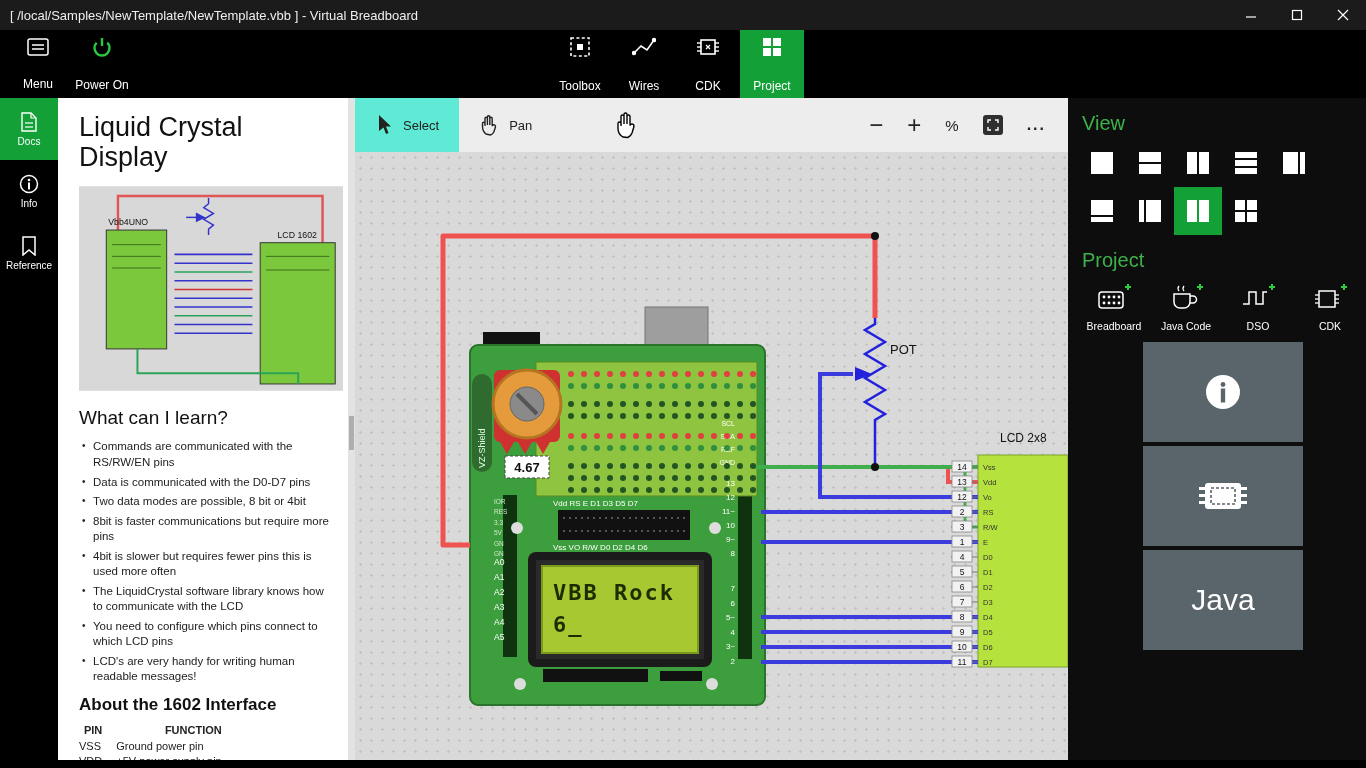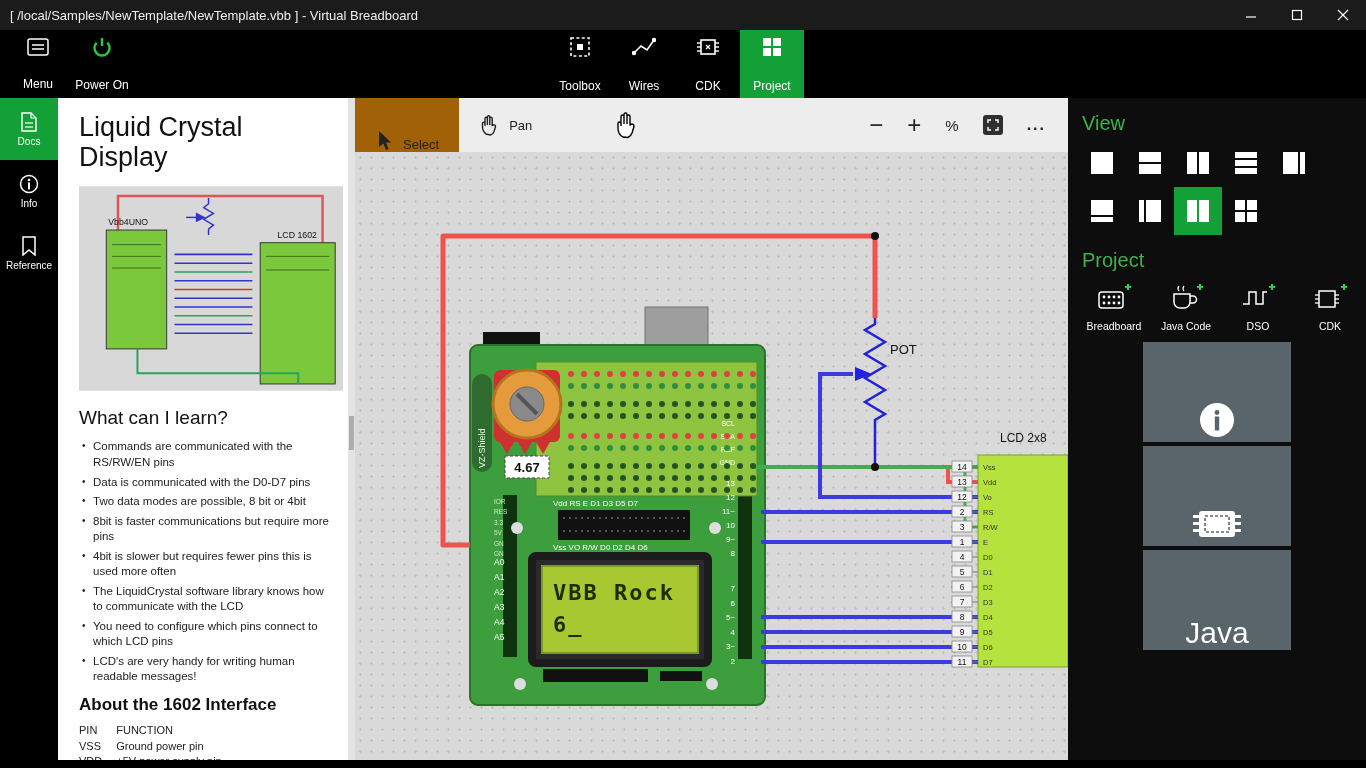--- a/index.html
+++ b/index.html
@@ -32,32 +32,32 @@
     background:#fff; padding:14px 21px; overflow:hidden; }
   #docs h1 { font-size:27px; font-weight:400; color:#111; line-height:1.12; }
   #docs-diagram { margin-top:14px; display:block; }
   #docs h2 { font-size:19px; font-weight:400; color:#111; margin-top:16px; }
   ul.bullets { list-style:none; margin-top:10px; }
   ul.bullets li { font-size:11.5px; color:#222; line-height:1.35; margin:0 0 4px 14px;
     position:relative; }
   ul.bullets li::before { content:"•"; position:absolute; left:-11px; top:0; font-size:10px; }
   #docs h3 { font-size:17px; font-weight:700; color:#111; margin-top:10px; }
   table.pins { margin-top:8px; border-collapse:collapse; font-size:11px; color:#222; }
-  table.pins th { text-align:left; font-weight:400; padding:1px 14px 3px 0; }
+  table.pins th { text-align:right; font-weight:700; padding:1px 14px 3px 0; }
   table.pins td { padding:1px 14px 2px 0; }
 
   
   #docs-scroll { position:absolute; left:348px; top:98px; width:7px; height:662px; background:#e3e3e3; }
   #docs-scroll .thumb { position:absolute; left:1px; top:318px; width:5px; height:34px; background:#aeaeae; }
 
   
   #canvas { position:absolute; left:355px; top:98px; width:713px; height:662px; background:#ededed; }
   #canvas-toolbar { height:54px; background:#ededed; display:flex; align-items:stretch; }
   .ctbtn { display:flex; align-items:center; gap:10px; padding:0 20px; font-size:13px; color:#222; }
-  .ctbtn.active { background:#a16207;align-items:flex-end; }
+  .ctbtn.active { background:#5eead4; }
   .ct-right { margin-left:auto; display:flex; align-items:center; gap:24px; padding-right:22px; color:#222; }
   .zoomglyph { font-size:24px; line-height:1; }
   .pct { font-size:15px; }
   .more { font-size:16px; letter-spacing:2px; font-weight:700; }
   #canvas-area { position:absolute; left:0; top:54px; width:713px; height:608px;
     background-color:#d9d9d9;
     background-image:radial-gradient(#c2c2c2 1px, transparent 1.3px);
     background-size:11px 11px; }
   #board-svg { position:absolute; left:0; top:0; }
   #mouse-cursor { position:absolute; left:258px; top:13px; pointer-events:none; }
@@ -81,22 +81,22 @@
   .v-leftcol { background-image:linear-gradient(var(--ln,#0d0d0d),var(--ln,#0d0d0d));
     background-position:5px 0; background-size:2px 100%; }
   .v-bottom { background-image:linear-gradient(var(--ln,#0d0d0d),var(--ln,#0d0d0d));
     background-position:0 15px; background-size:100% 2px; }
   .v-quad { background-image:linear-gradient(var(--ln,#0d0d0d),var(--ln,#0d0d0d)),linear-gradient(var(--ln,#0d0d0d),var(--ln,#0d0d0d));
     background-position:10px 0,0 10px; background-size:2px 100%,100% 2px; }
   .pgrid { display:flex; margin:6px 0 0 10px; }
   .pitem { width:72px; display:flex; flex-direction:column; align-items:center; gap:8px;
     color:#fff; font-size:10.5px; }
   .tiles { margin:10px 0 0 75px; }
-  .tile { width:148px; height:100px; background:#59656b; margin-bottom:4px;
-    display:flex; align-items:flex-end; justify-content:center; }
+  .tile { width:160px; height:100px; background:#59656b; margin-bottom:4px;
+    display:flex; align-items:center; justify-content:center; }
   .tile .java-label { color:#fff; font-size:30px; }
 
   #bottombar { position:absolute; left:0; top:760px; width:1366px; height:8px; background:#000; }
 </style>
 </head>
 <body>
 
 <div id="titlebar">
   <span class="title">[ /local/Samples/NewTemplate/NewTemplate.vbb ] - Virtual Breadboard</span>
   <div class="win-controls">

